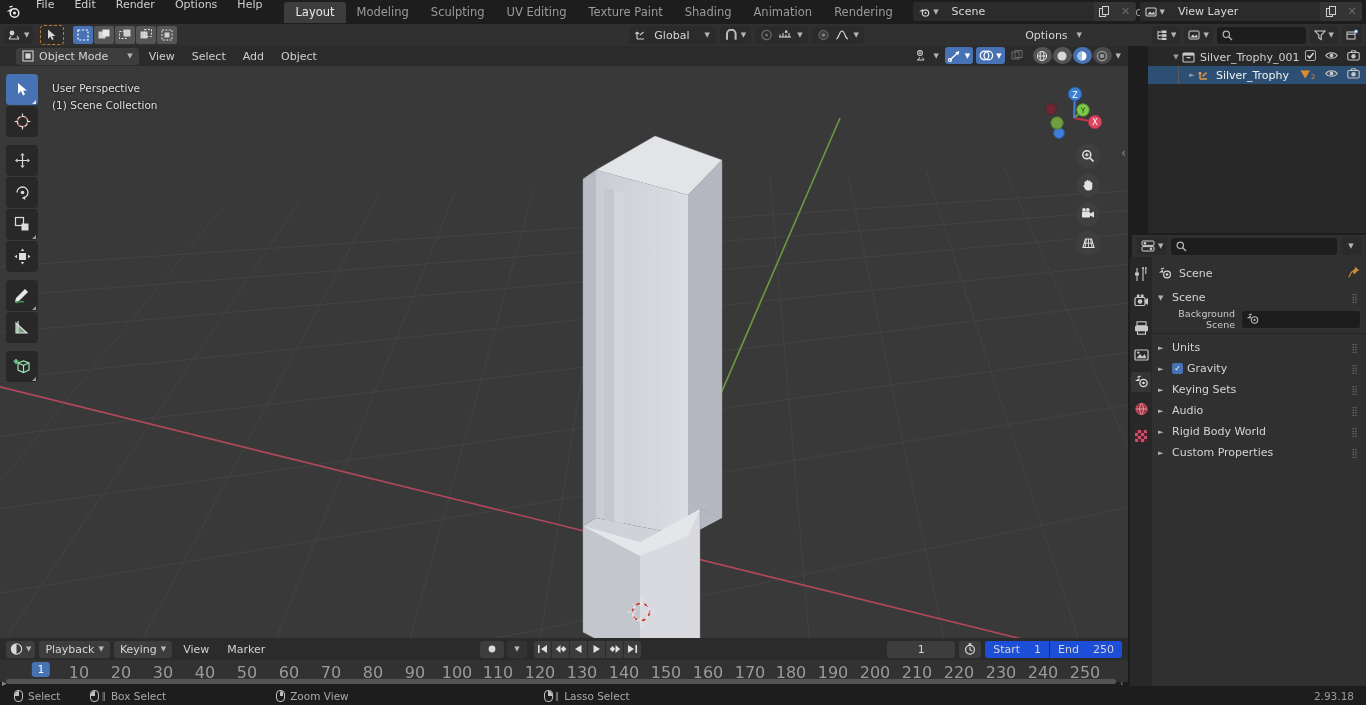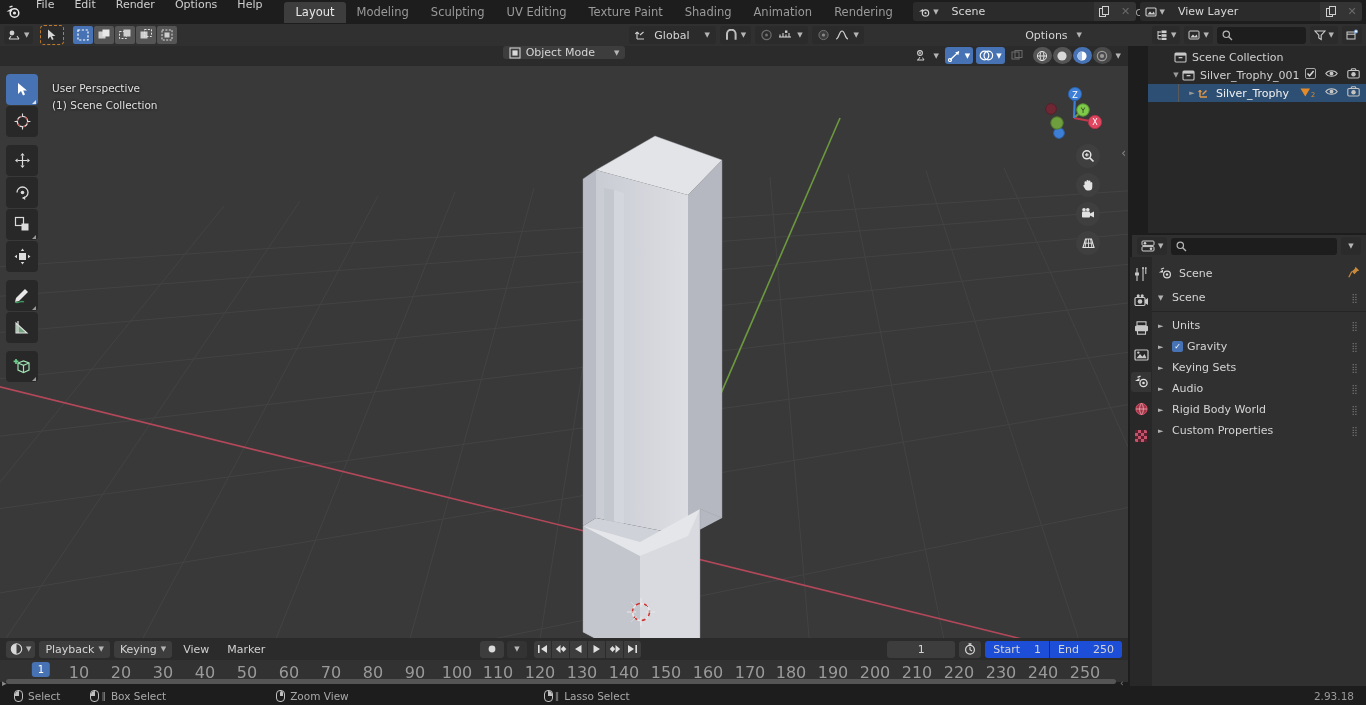--- a/index.html
+++ b/index.html
@@ -35,21 +35,21 @@
   .seg .sb { width:20px; height:18px; background:#555; border-radius:2px; display:flex;
              align-items:center; justify-content:center; }
   .seg .sb.active { background:#4772b3; }
   .outl-toolrow { position:absolute; left:1148px; top:24px; width:218px; height:22px;
                   background:#303030; display:flex; align-items:center; gap:4px; padding:0 4px; }
   .searchbox { flex:1; height:17px; background:#1d1d1d; border-radius:3px; display:flex;
                align-items:center; padding:0 5px; gap:4px; }
 
   
   .vpheader { position:absolute; left:0; top:46px; width:1128px; height:20px; background:#2b2b2b;
-              display:flex; align-items:center; padding:0 16px; gap:3px;flex-direction:column; }
+              display:flex; align-items:center; padding:0 16px; gap:3px; }
   .modebtn { height:17px; background:#3d3d3d; border-radius:3px; display:flex; align-items:center;
              gap:5px; padding:0 6px; }
   .vmenu { padding:0 7px; height:17px; line-height:17px; color:#d0d0d0; font-size:11px; }
   .vpright { position:absolute; right:4px; top:1px; display:flex; align-items:center; gap:3px; }
   .pill { height:17px; background:#2b2b2b; border-radius:3px; display:flex; align-items:center;
           padding:0 3px; gap:2px; }
   .shbtn { width:19px; height:17px; border-radius:50%; display:flex; align-items:center;
            justify-content:center; background:#555; }
   .shbtn.on { background:#4772b3; }
 
@@ -604,31 +604,20 @@
       <div class="navb">
         <svg width="15" height="14" viewBox="0 0 15 14">
             <path d="M2 11.5 L4.5 3 L10.5 3 L13 11.5 Z" fill="none" stroke="#e2e2e2" stroke-width="1.1"></path>
             <path d="M5.4 3 L4.1 11.5 M7.5 3 L7.5 11.5 M9.6 3 L10.9 11.5 M3.2 7.2 L11.8 7.2" stroke="#e2e2e2" stroke-width="0.9"></path>
           </svg>
       </div>
     </div>
   </div>
 
   <div class="outliner">
-    <div class="orow" style="padding-left:14px">
-      <span class="otri"></span>
-      <span style="display:flex;margin-right:5px">
-        <svg width="13" height="12" viewBox="0 0 13 12">
-            <rect x="1" y="2" width="11" height="9" rx="1" fill="none" stroke="#c8c8c8" stroke-width="1.1"></rect>
-            <rect x="1" y="2" width="11" height="2.6" fill="#c8c8c8"></rect>
-            <rect x="4.6" y="6" width="3.8" height="1.3" fill="#c8c8c8"></rect>
-          </svg>
-      </span>
-      <span>Scene Collection</span>
-    </div>
 
     <div class="orow" style="padding-left:22px">
       <span class="otri">▼</span>
       <span style="display:flex;margin-right:5px">
         <svg width="13" height="12" viewBox="0 0 13 12">
             <rect x="1" y="2" width="11" height="9" rx="1" fill="none" stroke="#c8c8c8" stroke-width="1.1"></rect>
             <rect x="1" y="2" width="11" height="2.6" fill="#c8c8c8"></rect>
             <rect x="4.6" y="6" width="3.8" height="1.3" fill="#c8c8c8"></rect>
           </svg>
       </span>
@@ -790,20 +779,32 @@
       </span>
     </div>
 
     <div class="pnl" style="margin-top:2px">
       <span class="tri">▼</span>
       <span>Scene</span>
       <span class="dots">⣿</span>
     </div>
 
 
+    <div class="prow">
+      <span class="plabel" style="font-size:9.5px">Background Scene</span>
+      <span class="pfield">
+        <svg width="13" height="12" viewBox="0 0 13 12">
+            <circle cx="8.5" cy="7" r="3.2" fill="none" stroke="#c0c0c0" stroke-width="1.1"></circle>
+            <circle cx="8.5" cy="7" r="1.1" fill="#c0c0c0"></circle>
+            <path d="M0.8 5.2 L4.8 2.6 L4.8 5.2 Z" fill="#c0c0c0"></path>
+            <path d="M2.8 2 L5.8 0.9" stroke="#c0c0c0" stroke-width="1.1"></path>
+          </svg>
+        <span></span>
+      </span>
+    </div>
 
 
     <div class="sep"></div>
 
     <div class="pnl" style="height:21px">
       <span class="tri">►</span>
       <span>Units</span>
       <span class="dots">⣿</span>
     </div>
     <div class="pnl" style="height:21px">

